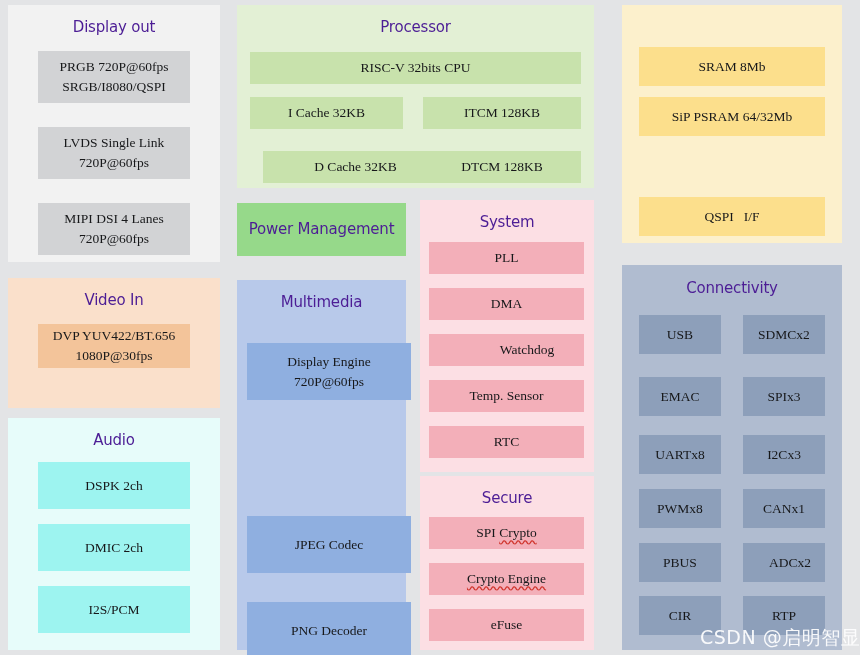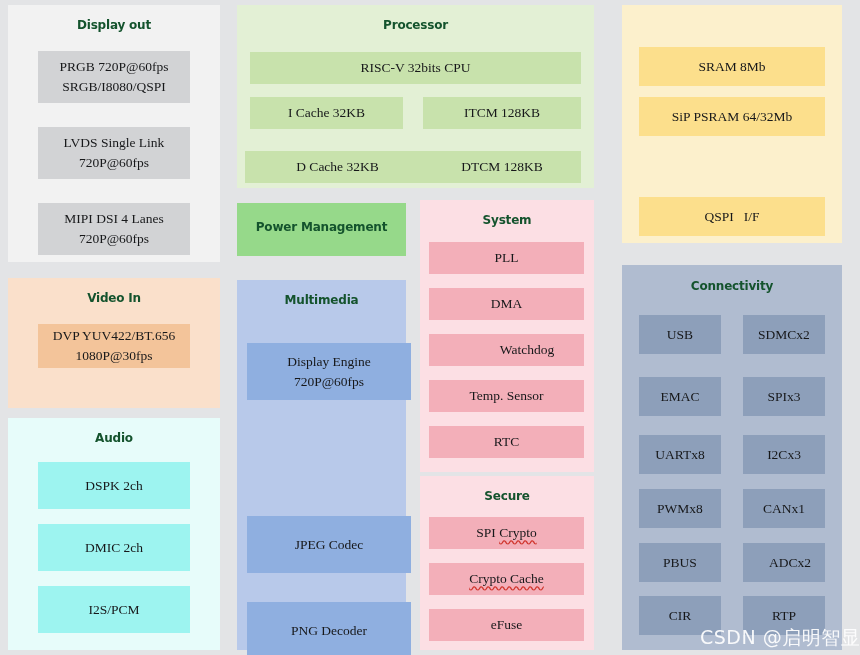--- a/index.html
+++ b/index.html
@@ -19,23 +19,23 @@
     overflow: hidden;
   }
   .panel {
     position: absolute;
     box-sizing: border-box;
     padding: 0;
   }
   .panel-title {
     text-align: center;
     font-family: "DejaVu Sans", sans-serif;
-    font-weight: bold;
-    font-size: 12px;
-    color: #14532d;
+    font-weight: normal;
+    font-size: 15px;
+    color: #4c1d95;
     letter-spacing: -0.2px;
   }
   .block {
     position: absolute;
     box-sizing: border-box;
     display: flex;
     flex-direction: column;
     align-items: center;
     justify-content: center;
     font-family: "Liberation Serif", serif;
@@ -141,21 +141,21 @@
     <div class="panel-title" style="margin-top:13px;">Processor</div>
     <div class="block blk-proc" style="top:47px; left:13px; width:331px;">
       <span>RISC-V 32bits CPU</span>
     </div>
     <div class="block blk-proc" style="top:92px; left:13px; width:153px;">
       <span>I Cache 32KB</span>
     </div>
     <div class="block blk-proc" style="top:92px; left:186px; width:158px;">
       <span>ITCM 128KB</span>
     </div>
-    <div class="block blk-proc" style="top:146px; left:8px; width:185px;">
+    <div class="block blk-proc" style="top:146px; left:26px; width:185px;">
       <span>D Cache 32KB</span>
     </div>
     <div class="block blk-proc" style="top:146px; left:186px; width:158px;">
       <span>DTCM 128KB</span>
     </div>
   </div>
 
   <div class="panel" id="panel-power">
     <div class="panel-title" style="margin-top:17px;">Power Management</div>
   </div>
@@ -192,21 +192,21 @@
       <span>RTC</span>
     </div>
   </div>
 
   <div class="panel" id="panel-secure">
     <div class="panel-title" style="margin-top:13px;">Secure</div>
     <div class="block blk-sec" style="top:41px;">
       <span><span>SPI </span><span class="spell">Crypto</span></span>
     </div>
     <div class="block blk-sec" style="top:87px;">
-      <span><span class="spell">Crypto Cache</span></span>
+      <span><span class="spell">Crypto Engine</span></span>
     </div>
     <div class="block blk-sec" style="top:133px;">
       <span>eFuse</span>
     </div>
   </div>
 
   <div class="panel" id="panel-memory">
     <div class="block blk-mem" style="top:42px;">
       <span>SRAM 8Mb</span>
     </div>

